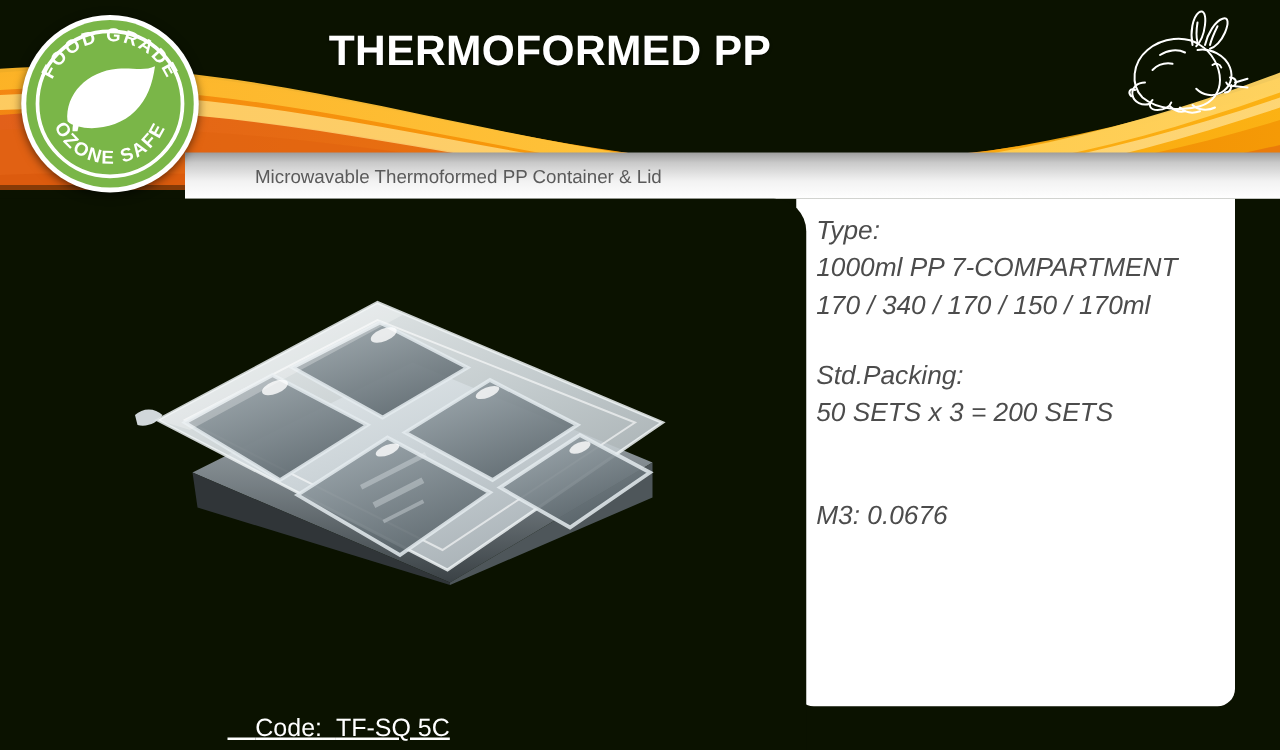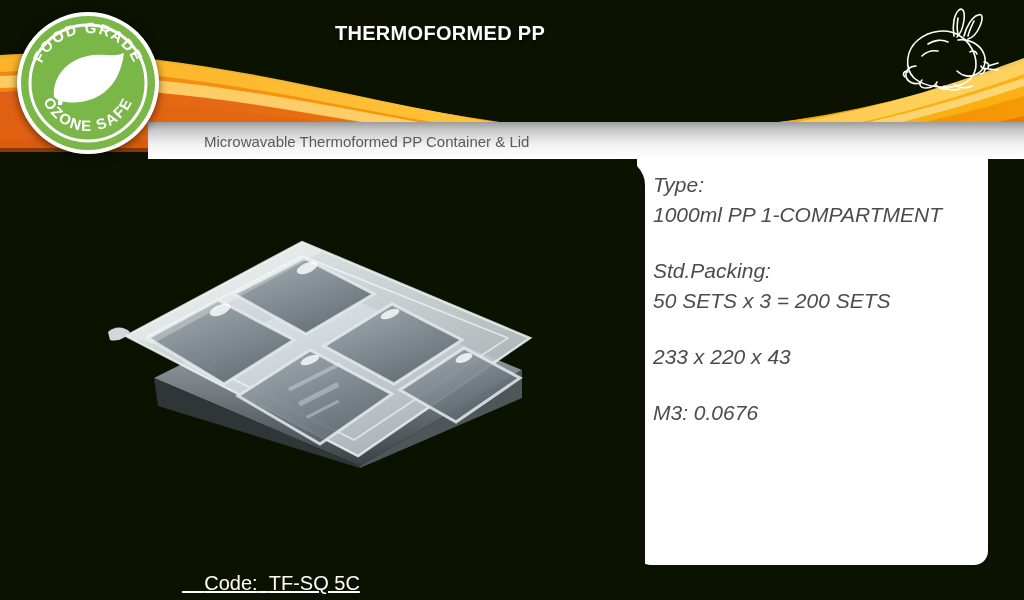--- a/index.html
+++ b/index.html
@@ -10,21 +10,21 @@
     position:relative;
   }
   #page { position:absolute; left:0; top:0; width:1024px; height:600px; background:#0b1200; overflow:hidden; }
 
   
   .header-wave { position:absolute; left:0; top:0; width:1024px; height:170px; }
   .brand-title {
     position:absolute; left:0; top:22px; width:880px;
     text-align:center;
     color:#ffffff;
-    font-size:20px;
+    font-size:34px;
     font-weight:bold;
     letter-spacing:0.3px;
     text-shadow:0 1px 2px rgba(0,0,0,.6);
     z-index:6;
   }
   .rabbit-logo { position:absolute; right:22px; top:6px; width:110px; height:100px; z-index:6; }
 
   
   .eco-badge {
     position:absolute; left:14px; top:9px; width:148px; height:148px;
@@ -192,26 +192,26 @@
   </svg>
 
   <div class="subtitle-bar"></div>
   <div class="subtitle-text">Microwavable Thermoformed PP Container &amp; Lid</div>
 
   <div class="info-panel"></div>
   <div class="dark-notch"></div>
 
   <div class="info-panel-inner">
     <div class="info-line">Type:</div>
-    <div class="info-line">1000ml PP 1-COMPARTMENT</div>
+    <div class="info-line">1000ml PP 7-COMPARTMENT</div>
+    <div class="info-line">170 / 340 / 170 / 150 / 170ml</div>
     <div class="info-gap"></div>
     <div class="info-line">Std.Packing:</div>
     <div class="info-line">50 SETS x 3 = 200 SETS</div>
     <div class="info-gap"></div>
-    <div class="info-line">233 x 220 x 43</div>
     <div class="info-gap"></div>
     <div class="info-line">M3:  0.0676</div>
   </div>
 
   <svg class="product-photo" viewBox="0 0 450 250">
     <defs>
       <linearGradient id="plasticBody" x1="0" y1="0" x2="0.4" y2="1">
         <stop offset="0%" stop-color="#e9eef0"></stop>
         <stop offset="45%" stop-color="#c6ced2"></stop>
         <stop offset="100%" stop-color="#8e979c"></stop>

